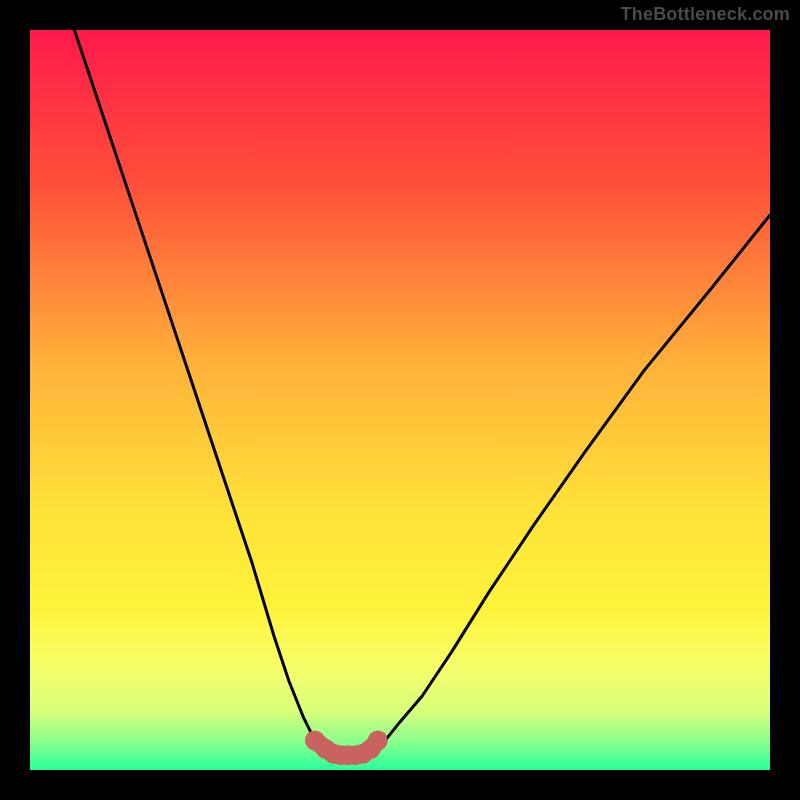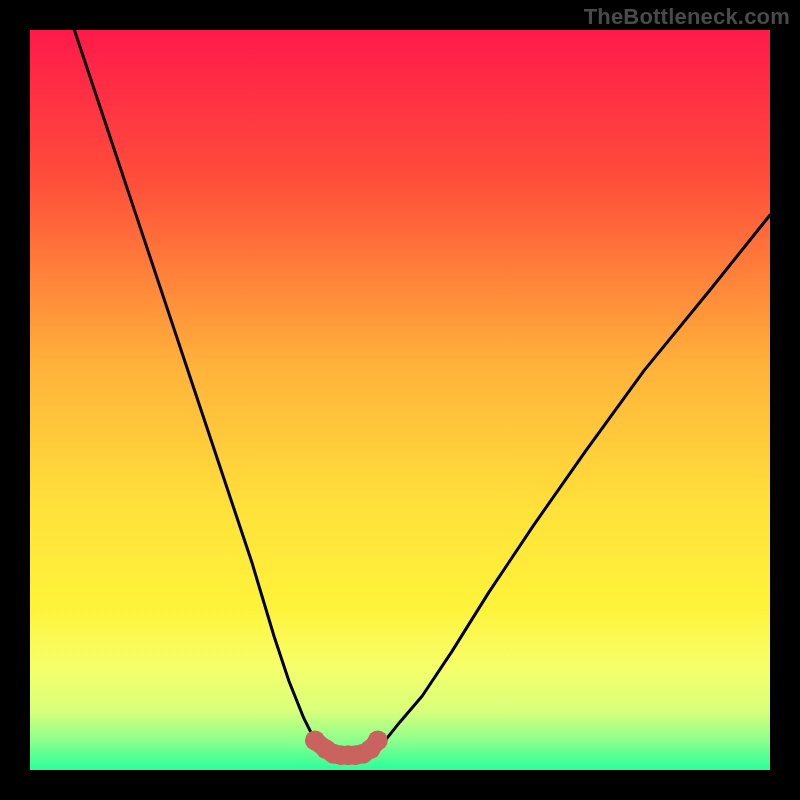--- a/index.html
+++ b/index.html
@@ -15,21 +15,21 @@
     position: absolute;
     top: 0; left: 0;
     width: 800px; height: 800px;
     background: #000;
   }
   .watermark {
     position: absolute;
     top: 4px;
     right: 10px;
     color: #4a4a4a;
-    font-size: 22px;
+    font-size: 18px;
     font-weight: 600;
     letter-spacing: 0.2px;
     z-index: 10;
     user-select: none;
   }
   .plot {
     position: absolute;
     top: 30px;
     left: 30px;
     width: 740px;

